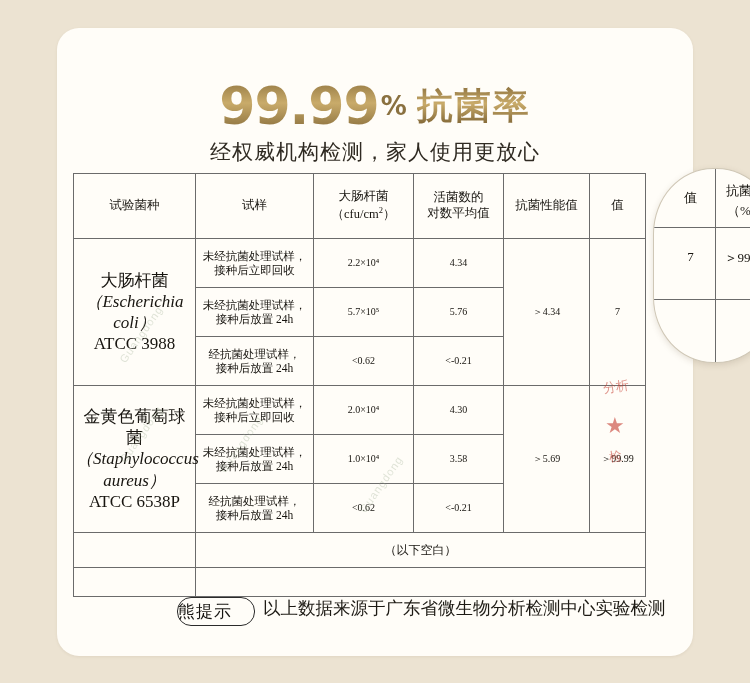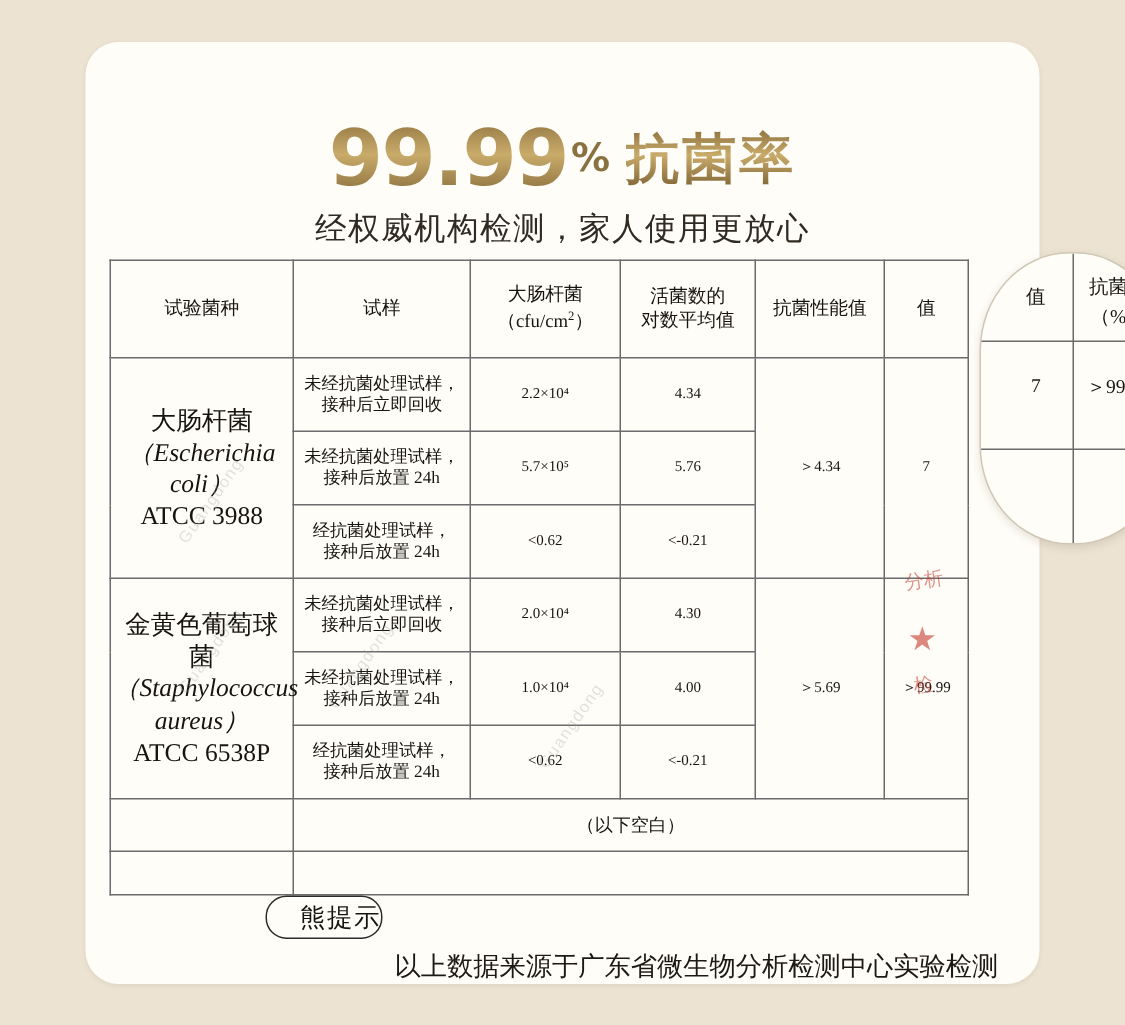--- a/index.html
+++ b/index.html
@@ -239,33 +239,32 @@
   .note-badge {
     position: absolute;
     left: 0;
     top: 4px;
     width: 76px;
     height: 27px;
     border: 1.5px solid #2b2b2b;
     border-radius: 14px;
     font-size: 17px;
     color: #161410;
-    text-align: right;
+    text-align: left;
     line-height: 27px;
     letter-spacing: 1px;
   }
   .note-text {
     position: absolute;
     left: 86px;
     top: 0;
     width: 440px;
     font-size: 17.5px;
     color: #1d1a14;
     line-height: 1.75;
-    margin-top: 36px;
   }
 </style>
 </head>
 <body>
 
 <div class="page">
   <div class="card">
 
     <div class="title-row">
       <span class="big-num">99.99</span><span class="pct">%</span><span class="title-cn">抗菌率</span>
@@ -347,21 +346,21 @@
             <td class="num">4.30</td>
             <td class="num" rowspan="3">＞5.69</td>
             <td class="num" rowspan="3">＞99.99</td>
           </tr>
           <tr>
             <td class="sample">
               <div>未经抗菌处理试样，</div>
               <div>接种后放置 24h</div>
             </td>
             <td class="num">1.0×10⁴</td>
-            <td class="num">4.00</td>
+            <td class="num">3.58</td>
           </tr>
           <tr>
             <td class="sample">
               <div>经抗菌处理试样，</div>
               <div>接种后放置 24h</div>
             </td>
             <td class="num">&lt;0.62</td>
             <td class="num">&lt;-0.21</td>
           </tr>
 

